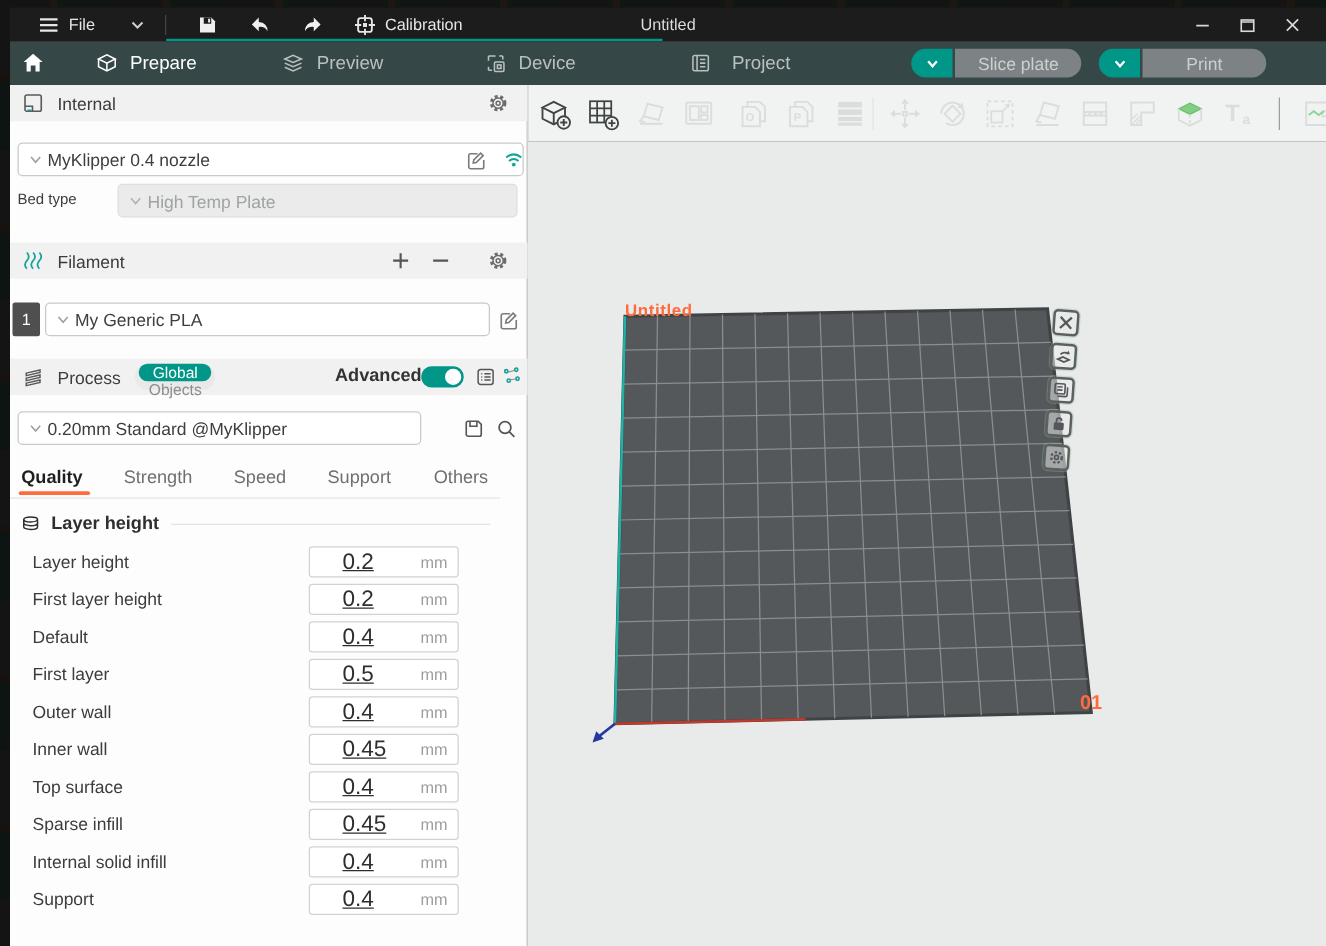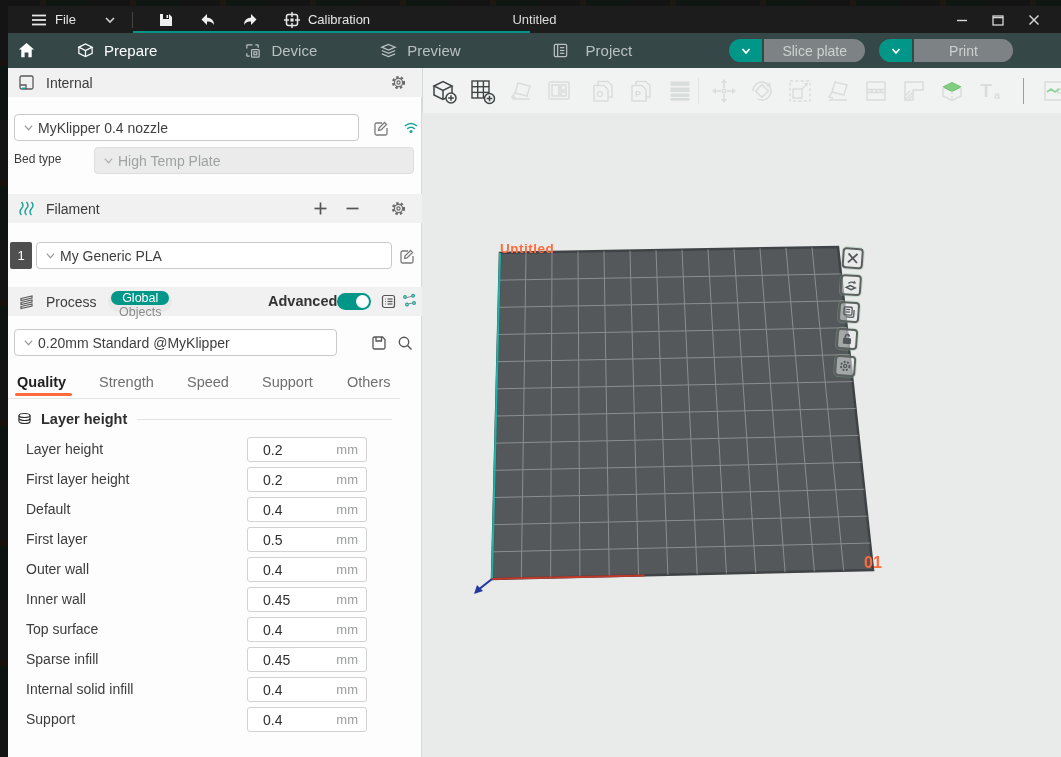--- a/index.html
+++ b/index.html
@@ -82,21 +82,21 @@
   .sgroup-h { height:24px; margin:0 8px 6px 8px; display:flex; align-items:center; }
   .sgroup-h.later { margin-top:8px; }
   .sgroup-h .gicon { width:17px; height:17px; display:inline-flex; margin-right:8px; }
   .sgroup-h .gicon svg { width:100%; height:100%; }
   .sgroup-h .gtitle { font-size:14.5px; font-weight:bold; color:#2e2e2e; white-space:nowrap; }
   .sgroup-h .gline { flex:1; height:1px; background:#e3e3e3; margin-left:10px; }
   .srow { position:relative; height:26px; margin-bottom:4px; }
   .srow .slabel { position:absolute; left:18px; top:4px; font-size:14px; color:#3c3c3c; }
   .srow .sbox { position:absolute; left:239px; top:0; width:120px; height:25px; border:1px solid #d2d2d2;
     border-radius:3px; background:#fff; display:flex; align-items:center; }
-  .srow .sval { font-size:14px; color:#2e2e2e; margin-left:15px; flex:1; }
+  .srow .sval { font-size:18px; color:#2e2e2e; margin-left:26px; flex:1;text-decoration:underline; }
   .srow .sunit { font-size:13px; color:#9a9e9d; margin-right:8px; }
 
   
   .toolbar { position:absolute; left:422px; top:68px; width:639px; height:45px; background:#f0f3f2;
     border-left:1px solid #d5dad8; }
   .toolbar .tool { position:absolute; top:8px; width:30px; height:30px; display:flex; align-items:center; justify-content:center; }
   .toolbar .tool svg { width:28px; height:28px; }
   .tool.enabled  { color:#3f4444; }
   .tool.disabled { color:#d9dddb; }
   .tool-sep { position:absolute; top:10px; width:1px; height:26px; background:#9aa09e; }
@@ -205,40 +205,40 @@
     <div class="main-tab tab-prepare active">
       <svg viewBox="0 0 20 20">
           <g fill="none" stroke="#ffffff" stroke-width="1.3">
             <path d="M3 6.5 L10 3 L17 6.5 L10 10 Z"></path>
             <path d="M3 6.5 V13 L10 16.5 L17 13 V6.5"></path>
             <line x1="10" y1="10" x2="10" y2="16.5"></line>
           </g>
         </svg>
       <span>Prepare</span>
     </div>
+    <div class="main-tab tab-preview">
+      <svg viewBox="0 0 20 20">
+          <g fill="none" stroke="#b9c1bf" stroke-width="1.3">
+            <path d="M3 6.5 L10 3.5 L17 6.5 L10 9.5 Z"></path>
+            <path d="M3 10 L10 13 L17 10"></path>
+            <path d="M3 13.5 L10 16.5 L17 13.5"></path>
+          </g>
+        </svg>
+      <span>Preview</span>
+    </div>
     <div class="main-tab tab-device">
       <svg viewBox="0 0 20 20">
           <g fill="none" stroke="#b9c1bf" stroke-width="1.3">
             <path d="M4 4 h6 M4 4 v4 M16 4 h-3 M16 4 v3"></path>
             <path d="M4 16 v-3 M4 16 h3"></path>
             <rect x="9" y="9" width="8" height="8" rx="1"></rect>
             <rect x="11.5" y="11.5" width="3" height="3"></rect>
           </g>
         </svg>
       <span>Device</span>
-    </div>
-    <div class="main-tab tab-preview">
-      <svg viewBox="0 0 20 20">
-          <g fill="none" stroke="#b9c1bf" stroke-width="1.3">
-            <path d="M3 6.5 L10 3.5 L17 6.5 L10 9.5 Z"></path>
-            <path d="M3 10 L10 13 L17 10"></path>
-            <path d="M3 13.5 L10 16.5 L17 13.5"></path>
-          </g>
-        </svg>
-      <span>Preview</span>
     </div>
     <div class="main-tab tab-project">
       <svg viewBox="0 0 20 20">
           <g fill="none" stroke="#b9c1bf" stroke-width="1.3">
             <rect x="3.5" y="3.5" width="13" height="13" rx="1.5"></rect>
             <line x1="7" y1="3.5" x2="7" y2="16.5"></line>
             <line x1="9.5" y1="7" x2="14" y2="7"></line>
             <line x1="9.5" y1="10" x2="14" y2="10"></line>
             <line x1="9.5" y1="13" x2="14" y2="13"></line>
           </g>
@@ -279,21 +279,21 @@
       </span>
       <span class="sh-title">Internal</span>
       <span class="sh-right" style="right:15px;top:6px;">
         <svg viewBox="0 0 17 17">
             <circle cx="8.5" cy="8.5" r="5.4" fill="none" stroke="#6b6b6b" stroke-width="2.4" stroke-dasharray="2.4 2.1"></circle>
             <circle cx="8.5" cy="8.5" r="4.1" fill="none" stroke="#6b6b6b" stroke-width="1.2"></circle>
             <circle cx="8.5" cy="8.5" r="1.6" fill="none" stroke="#6b6b6b" stroke-width="1.2"></circle>
           </svg>
       </span>
     </div>
-    <div class="combo" style="left:6px; top:46px; width:345px;">
+    <div class="combo" style="left:6px; top:46px; width:405px;">
       <svg class="chev" viewBox="0 0 12 12">
           <polyline points="2,4 6,8.5 10,4" fill="none" stroke="#9aa0a0" stroke-width="1.4"></polyline>
         </svg>
       <span>MyKlipper 0.4 nozzle</span>
     </div>
     <span class="icon-btn" style="left:364px; top:51px;">
       <svg viewBox="0 0 18 18">
           <g fill="none" stroke="#7b7b7b" stroke-width="1.3">
             <path d="M15 9 v5.5 a1.5 1.5 0 0 1 -1.5 1.5 h-9 a1.5 1.5 0 0 1 -1.5 -1.5 v-9 a1.5 1.5 0 0 1 1.5 -1.5 H10"></path>
             <path d="M12.5 3.5 l2 2 L9 11 l-2.4 .4 .4 -2.4 Z"></path>

